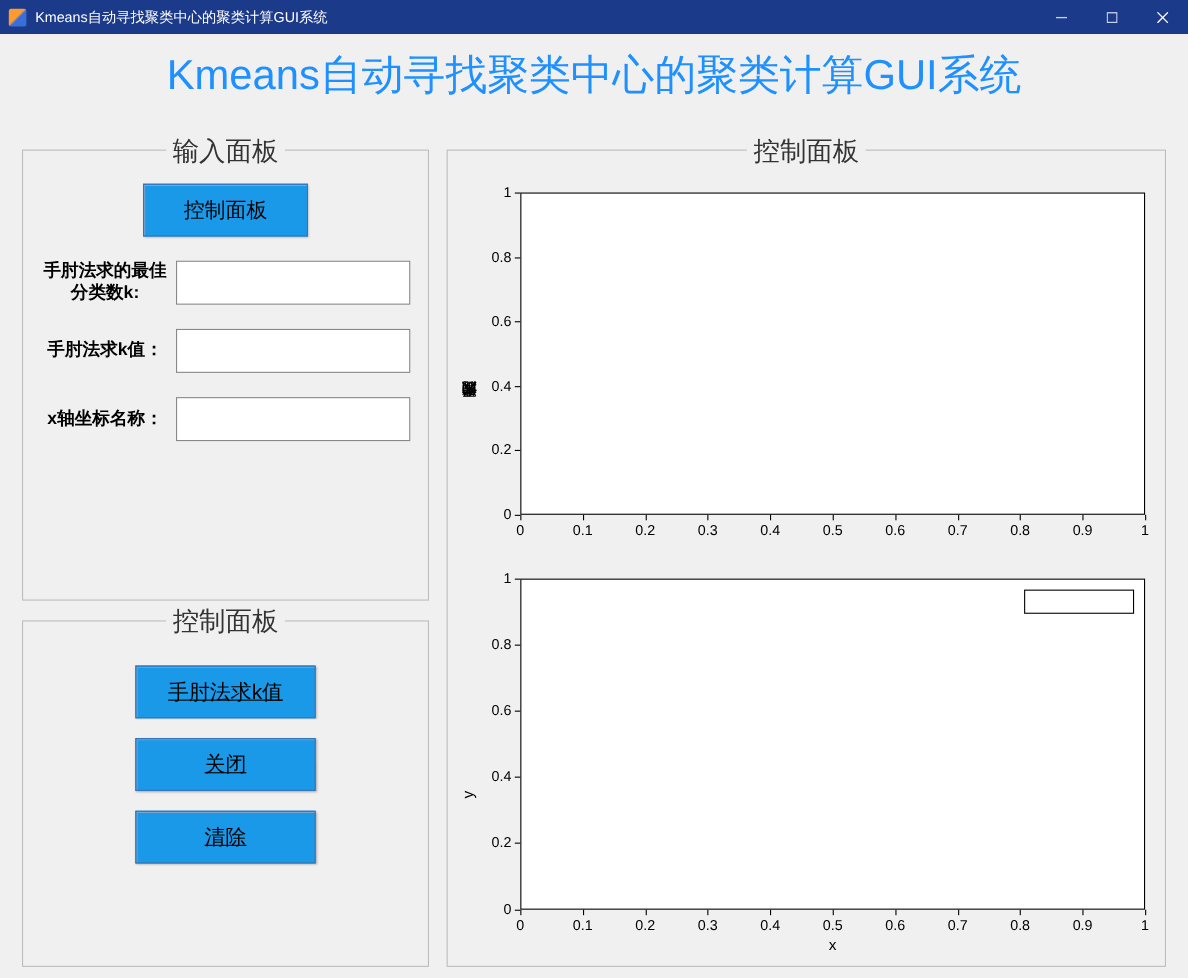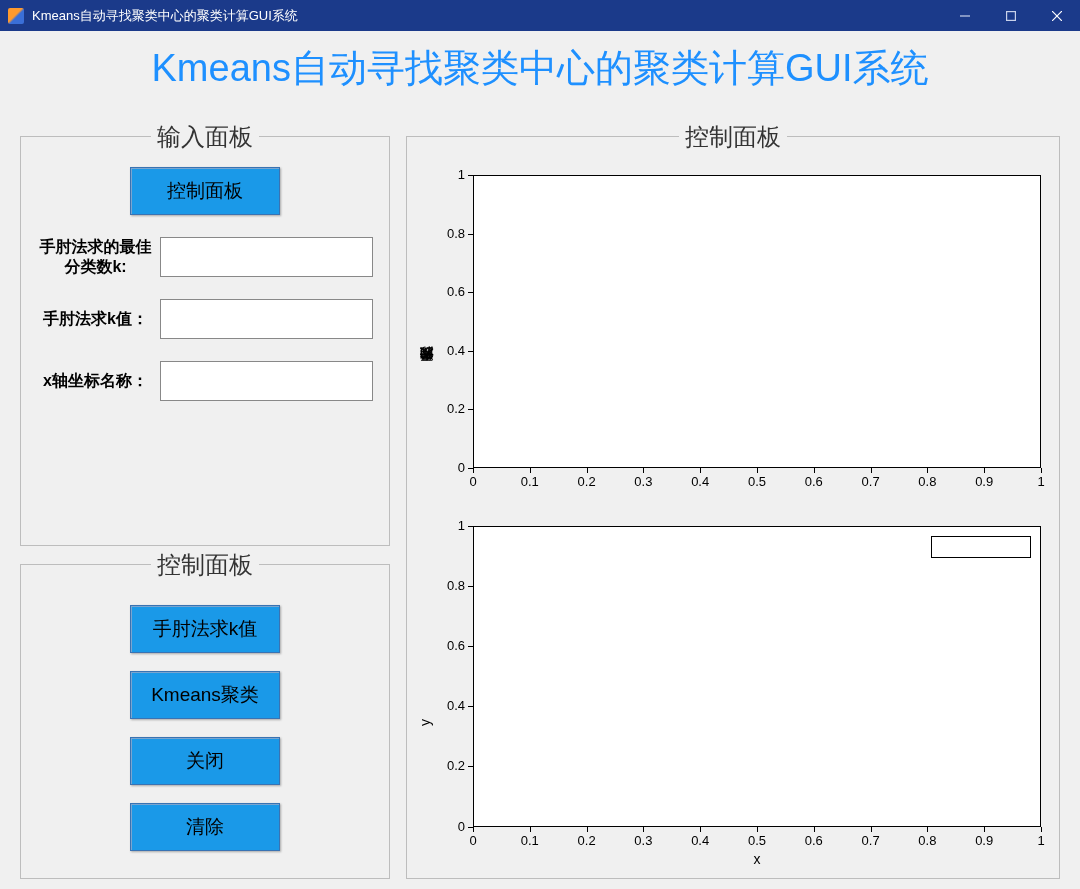--- a/index.html
+++ b/index.html
@@ -80,21 +80,21 @@
     border: 1px solid #3973b3;
     box-shadow: 1px 1px 0 #7aa5cf inset, 1px 1px 2px rgba(0,0,0,.3);
     color: #000;
     font-size: 19px;
     padding: 10px 18px;
     cursor: pointer;
     width: 150px;
     text-align: center;
     font-family: inherit;
   }
-  .blue-btn.small { width: 150px; }
+  .blue-btn.small { width: 164px; text-decoration: underline; }
   .import-row { text-align: center; margin-bottom: 22px; }
   .field-row {
     display: flex;
     align-items: center;
     margin-bottom: 22px;
     gap: 6px;
   }
   .field-row label {
     width: 175px;
     text-align: center;
@@ -196,21 +196,20 @@
         </div>
         <div class="field-row">
           <label>x轴坐标名称：</label>
           <input type="text" value="" style="">
         </div>
       </div>
 
       <div class="panel control-panel">
         <div class="panel-legend">控制面板</div>
         <button class="blue-btn small">手肘法求k值</button>
-        <button class="blue-btn small">Kmeans聚类</button>
         <button class="blue-btn small">关闭</button>
         <button class="blue-btn small">清除</button>
       </div>
     </div>
 
     <div class="right-col">
       <div class="panel output-panel">
         <div class="panel-legend">控制面板</div>
 
         <div class="chart-block" id="chart1">

